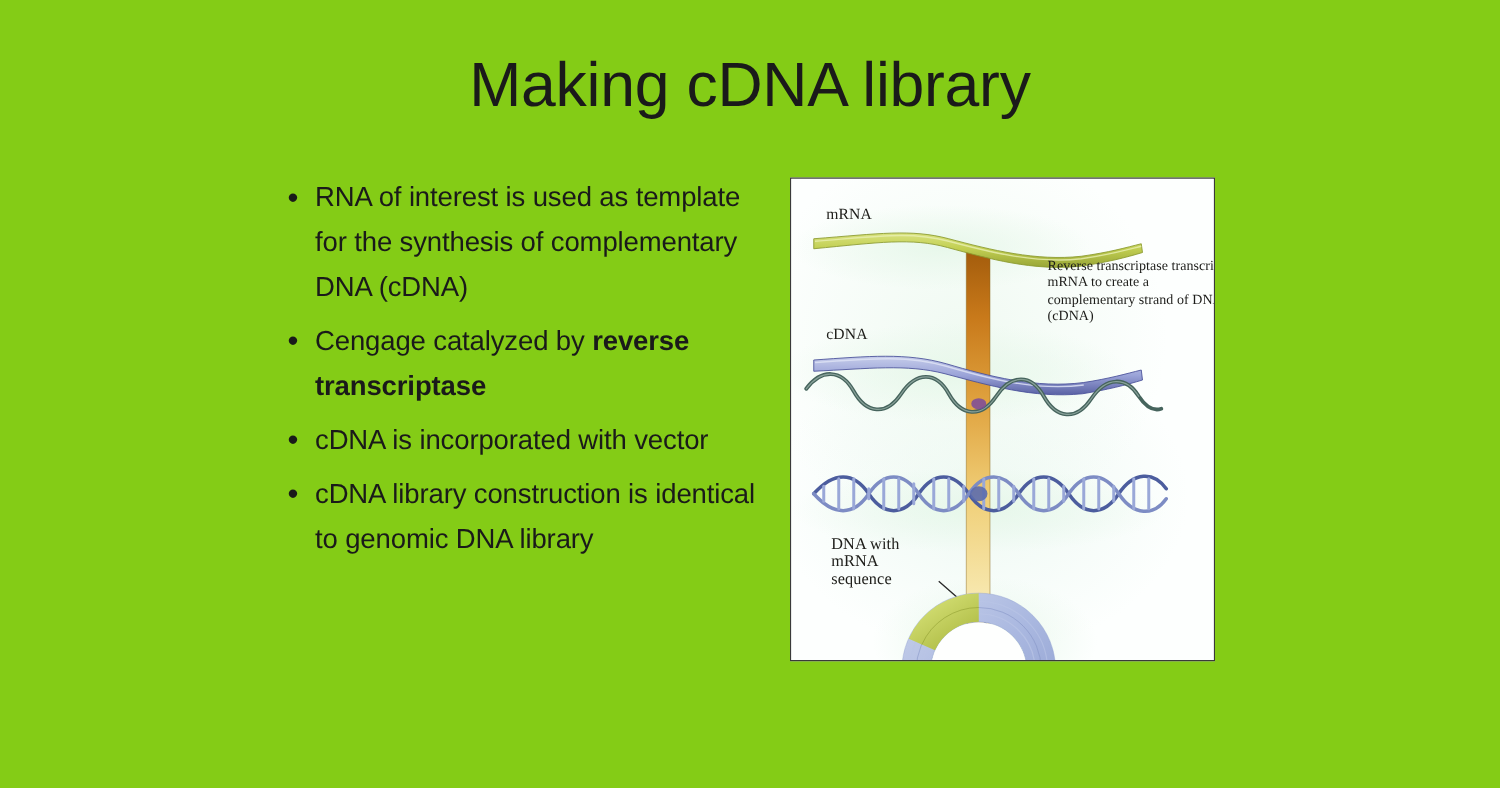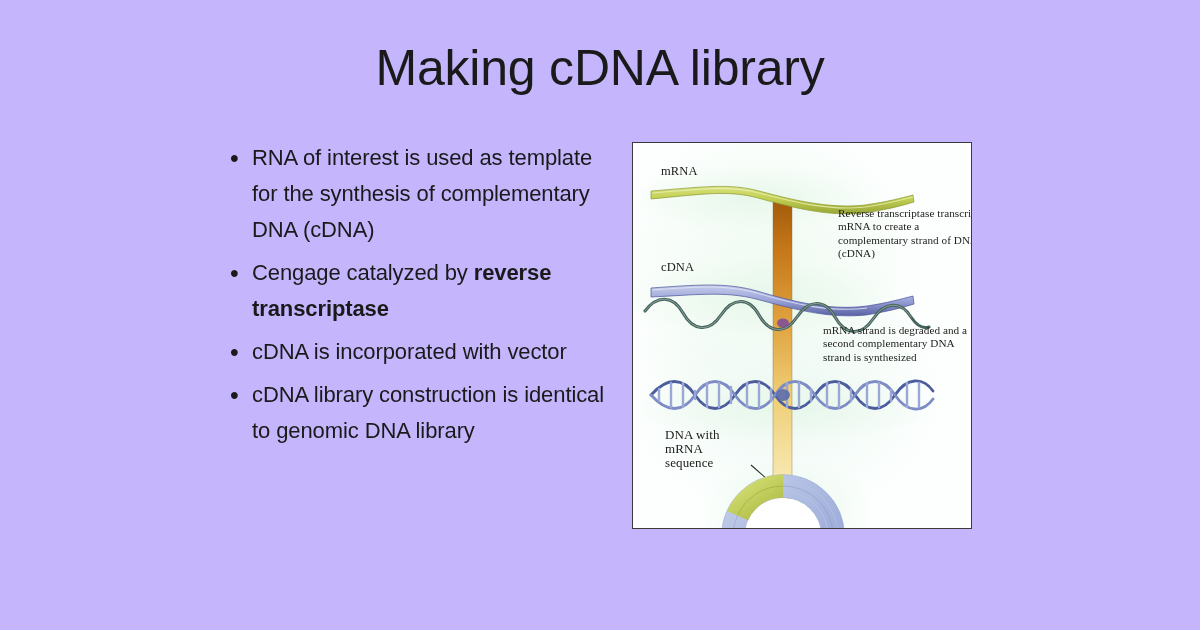--- a/index.html
+++ b/index.html
@@ -13,21 +13,21 @@
     height: 630px;
     overflow: hidden;
     font-family: "Liberation Sans", sans-serif;
     color: #151515;
   }
 
   .slide {
     position: relative;
     width: 1200px;
     height: 630px;
-    background: #c4b5fd;
+    background: #84cc16;
   }
 
   
   .slide-title {
     position: absolute;
     left: 0;
     top: 40px;
     width: 1200px;
     text-align: center;
     font-size: 50px;
@@ -299,21 +299,20 @@
           <circle cx="150" cy="393" r="38" fill="#fefffe"></circle>
         </g>
       </svg>
 
       <div class="fig-label big" style="left:28px; top:22px;">mRNA</div>
 
       <div class="fig-label big" style="left:28px; top:118px;">cDNA</div>
 
       <div class="fig-annot" style="left:185px; top:64px; width:150px;margin-left:20px;">Reverse transcriptase transcribes mRNA to create a complementary strand of DNA (cDNA)</div>
 
-      <div class="fig-annot" style="left:190px; top:181px; width:146px;">mRNA strand is degraded and a second complementary DNA strand is synthesized</div>
 
 
       <div class="fig-label" style="left:32px; top:285px; width:78px; line-height:14px;">DNA with mRNA sequence</div>
 
       <div class="vector-caption" style="left:120px; top:414px;">Reverse</div>
 
       <div class="credit-rule"></div>
       <div class="credit">© Brooks/Cole, Cengage Learning</div>
 
     </div>

